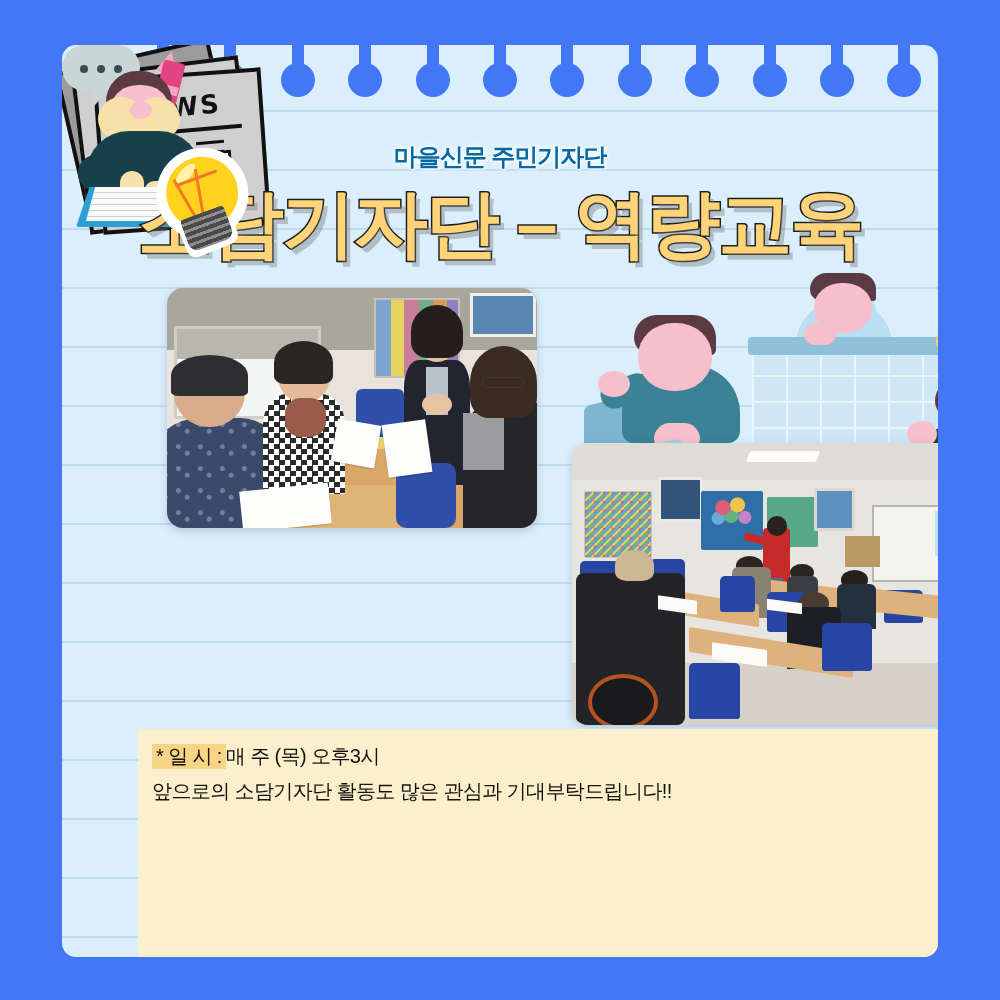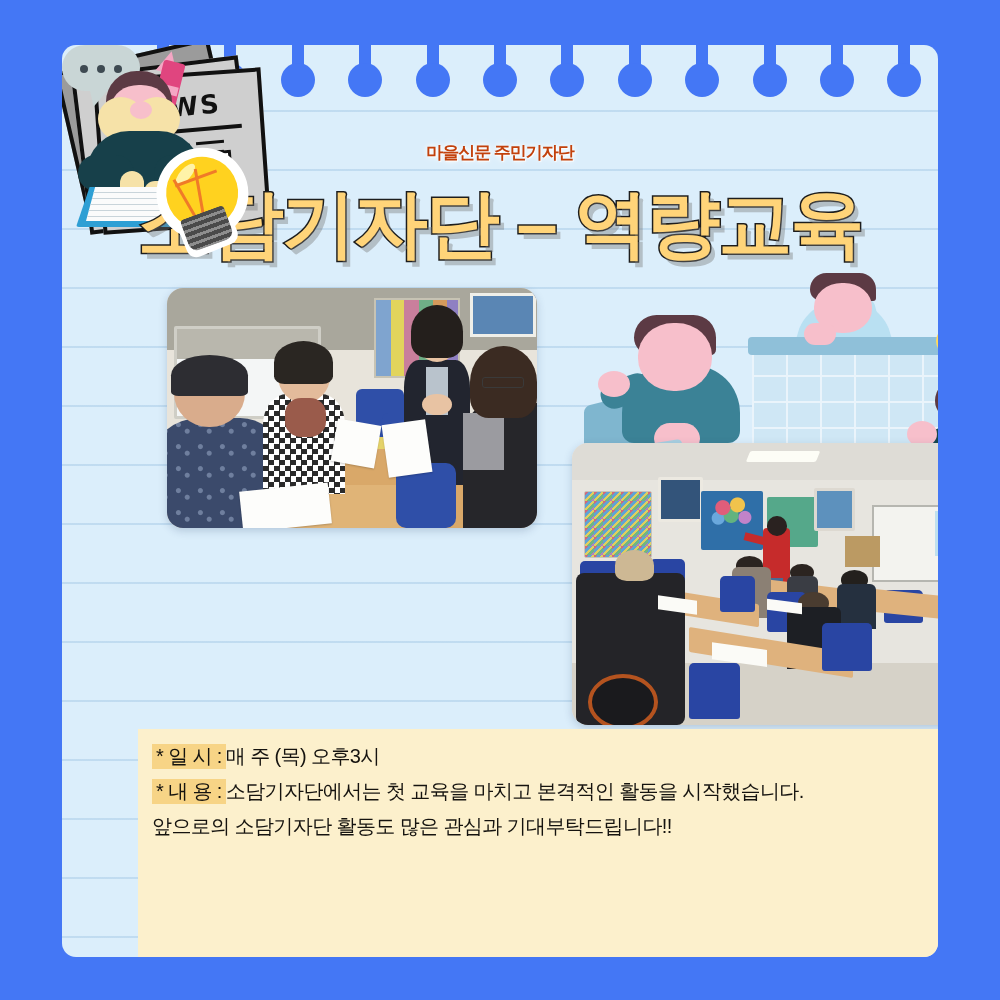--- a/index.html
+++ b/index.html
@@ -22,21 +22,21 @@
     background-position:0 8px;}
   
   .pins{position:absolute;left:0;top:0;width:876px;height:48px;}
   .pin{position:absolute;top:-2px;width:12px;height:34px;background:#4477f5;}
   .pin::after{content:"";position:absolute;left:-11px;top:20px;
     width:34px;height:34px;border-radius:50%;background:#4477f5;}
 
   
   .subtitle{
     position:absolute;left:0;right:0;top:96px;text-align:center;
-    font-size:17px;font-weight:bold;color:#c2410c;letter-spacing:-1px;
+    font-size:24px;font-weight:bold;color:#0369a1;letter-spacing:-1px;
     text-shadow:0 0 5px #ffffff,0 0 8px #ffffff,1px 1px 0 rgba(255,255,255,.9);
     z-index:6;
   }
   .title{
     position:absolute;left:0;right:0;top:130px;text-align:center;
     font-size:74px;font-weight:bold;letter-spacing:-2px;
     color:#ffd479;
     -webkit-text-stroke:3px #1d1d1d;
     paint-order:stroke fill;
     text-shadow:5px 6px 0 rgba(120,120,120,.40);
@@ -513,20 +513,17 @@
       <div class="footL"></div>
         <div class="footR"></div>
       <div class="board"></div>
         <div class="paper"></div>
     </div>
 
     <div class="infobox">
       <div class="iline">
         <span class="lbl">* 일  시 :</span><span>매 주 (목) 오후3시</span>
       </div>
-      <div class="iline">
-        <span class="lbl">* 내  용 :</span><span>소담기자단에서는 첫 교육을 마치고 본격적인 활동을 시작했습니다.</span>
-      </div>
       <div class="iline">앞으로의 소담기자단 활동도 많은 관심과 기대부탁드립니다!!</div>
     </div>
 
   </div>
 </div>
 
 </body></html>

